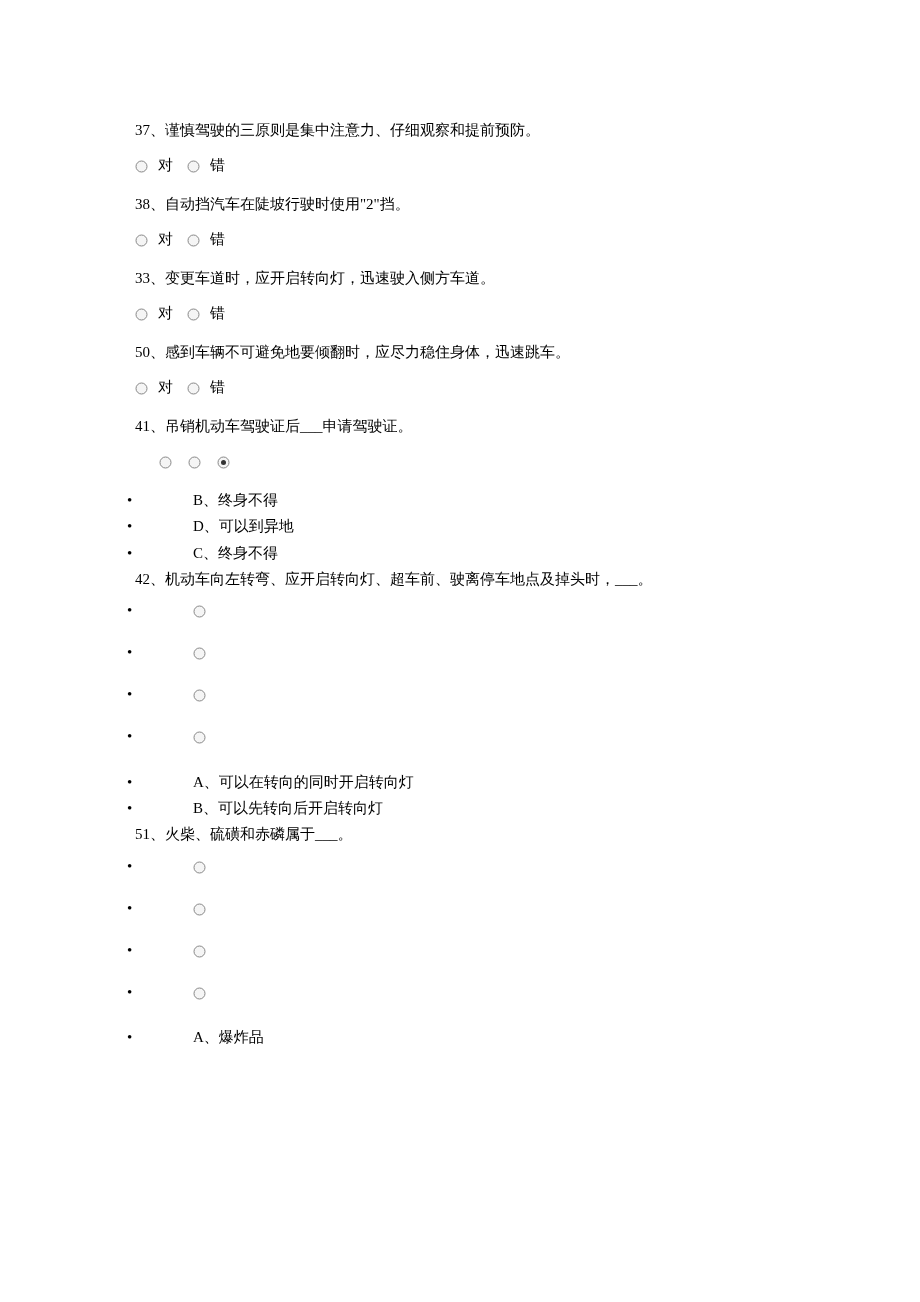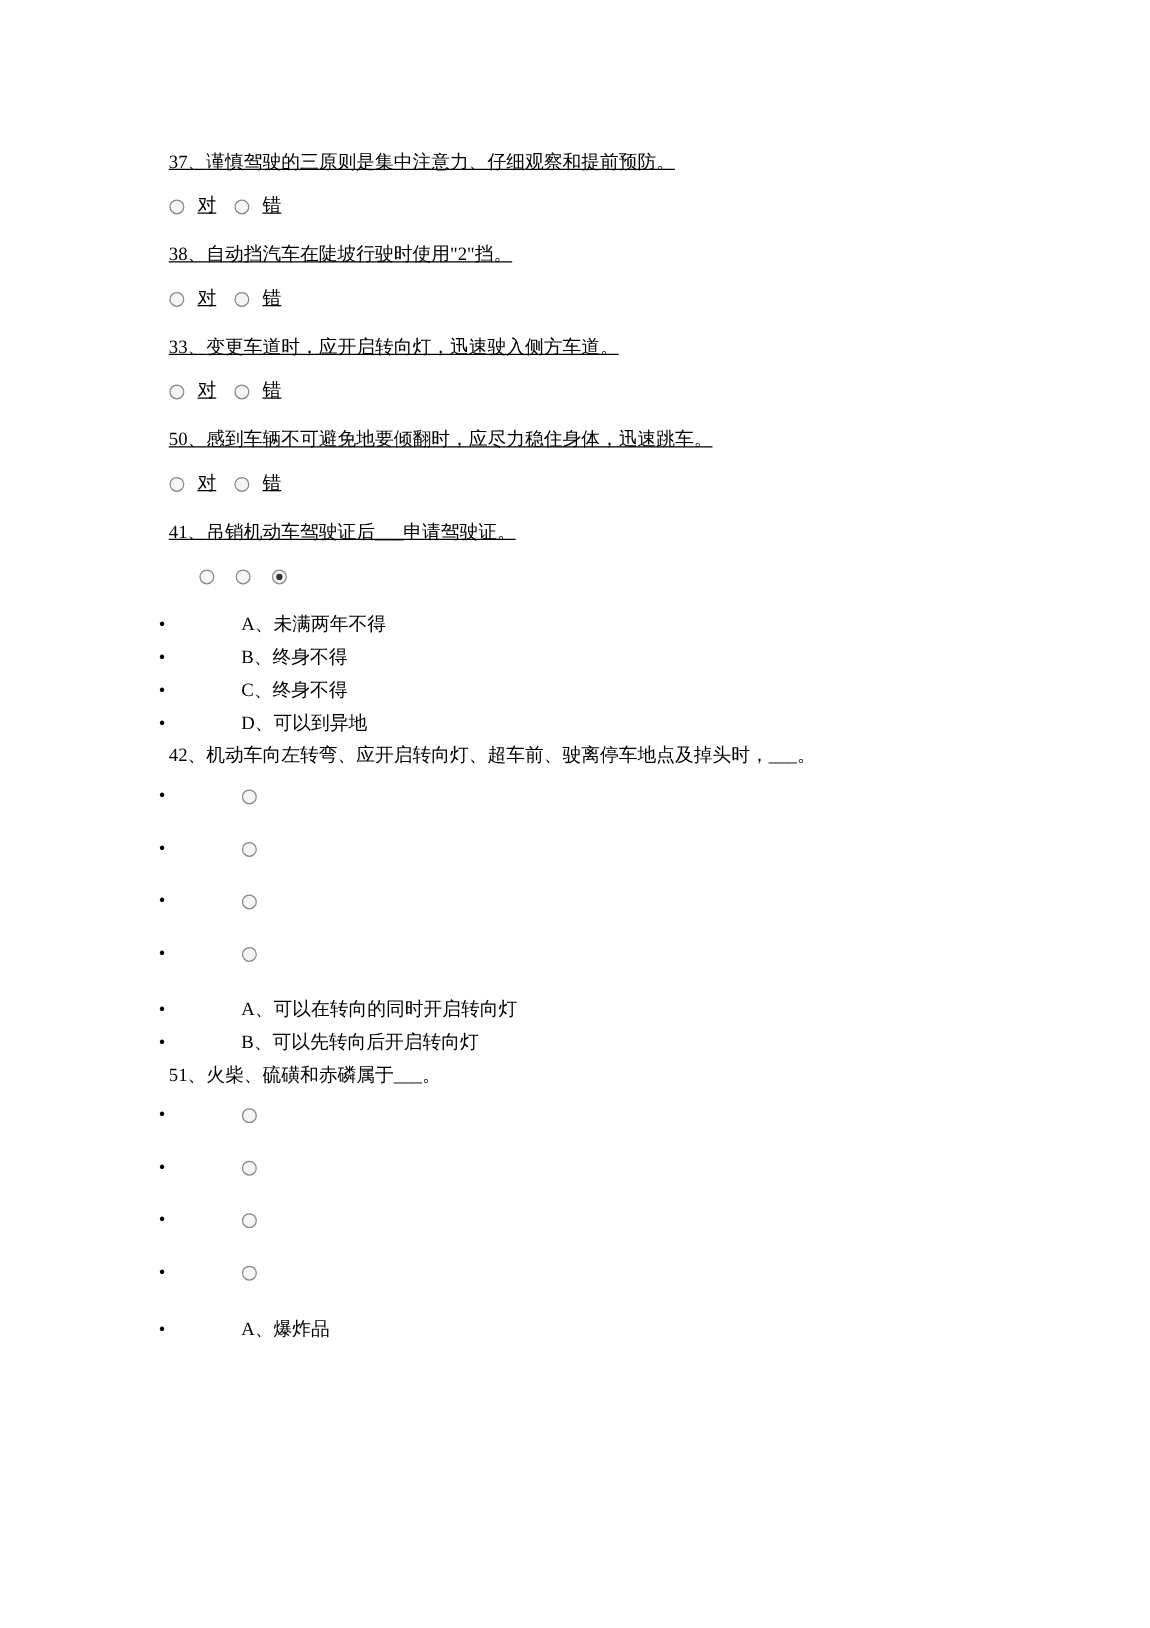--- a/index.html
+++ b/index.html
@@ -13,21 +13,20 @@
       font-size: 15px;
       color: #000;
       width: 920px;
       line-height: 1.8;
     }
     .content {
       padding: 117px 135px 60px 135px;
     }
     .question-block {
       margin-bottom: 12px;
-      text-decoration: underline;
     }
     .question-text {
       margin-bottom: 8px;
     }
     .tf-row {
       display: flex;
       align-items: center;
       gap: 6px;
       margin-bottom: 10px;
     }
@@ -162,24 +161,23 @@
             <circle cx="6.5" cy="6.5" r="5.5" fill="#f5f5f5" stroke="#888" stroke-width="1"></circle>
           </svg></span>
       <span><svg class="radio-icon" viewBox="0 0 13 13">
             <circle cx="6.5" cy="6.5" r="5.5" fill="#f5f5f5" stroke="#888" stroke-width="1"></circle>
             <circle cx="6.5" cy="6.5" r="2.5" fill="#333"></circle>
           </svg></span>
     </div>
   </div>
 
   <ul class="bulleted-list option-text-list">
-    <li><span>A、未满两年不得</span></li>
     <li><span>B、终身不得</span></li>
+    <li><span>D、可以到异地</span></li>
     <li><span>C、终身不得</span></li>
-    <li><span>D、可以到异地</span></li>
   </ul>
 
   <div class="question-text q-indent">
     <span>42、</span><span>机动车向左转弯、应开启转向灯、超车前、驶离停车地点及掉头时，___。</span>
   </div>
 
   <ul class="bulleted-list radio-bullet-list">
     <li>
       <span><svg class="radio-icon" viewBox="0 0 13 13">
             <circle cx="6.5" cy="6.5" r="5.5" fill="#f5f5f5" stroke="#888" stroke-width="1"></circle>

